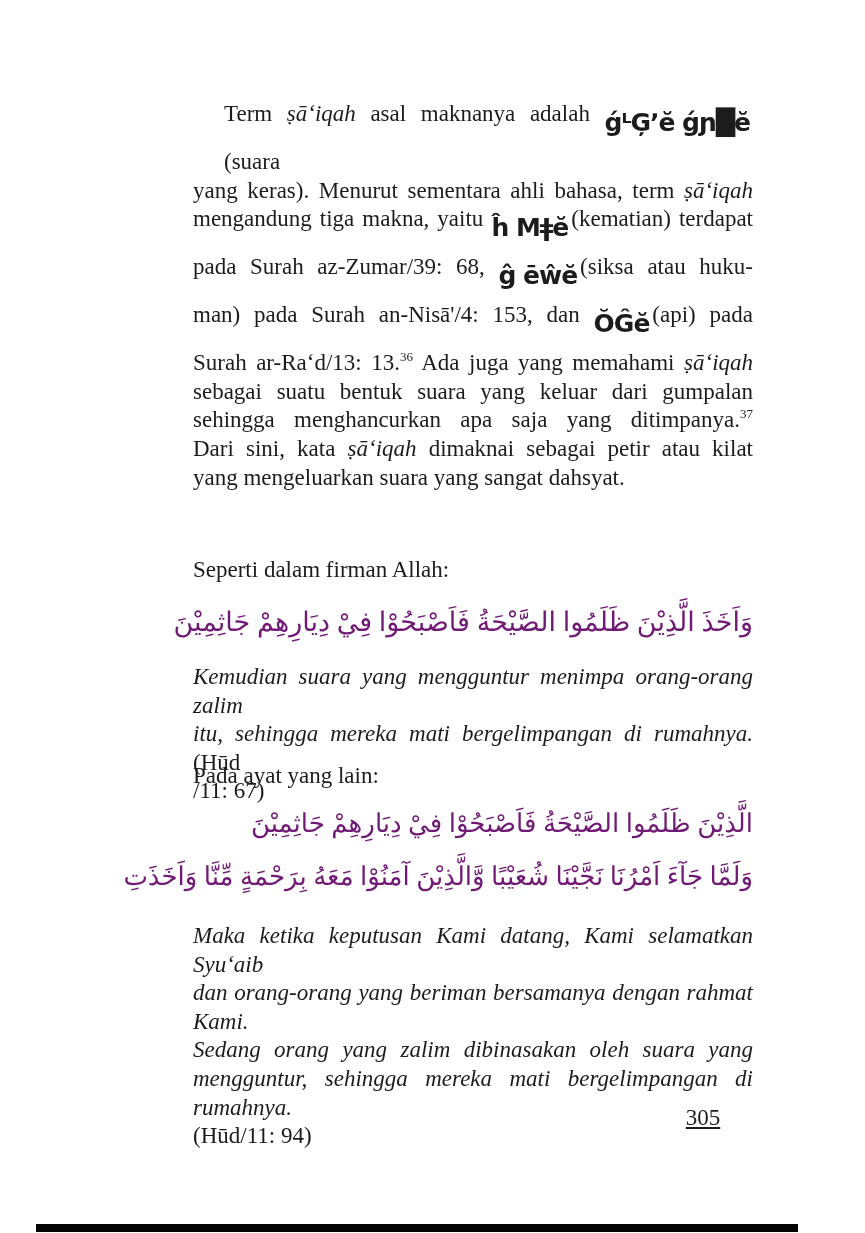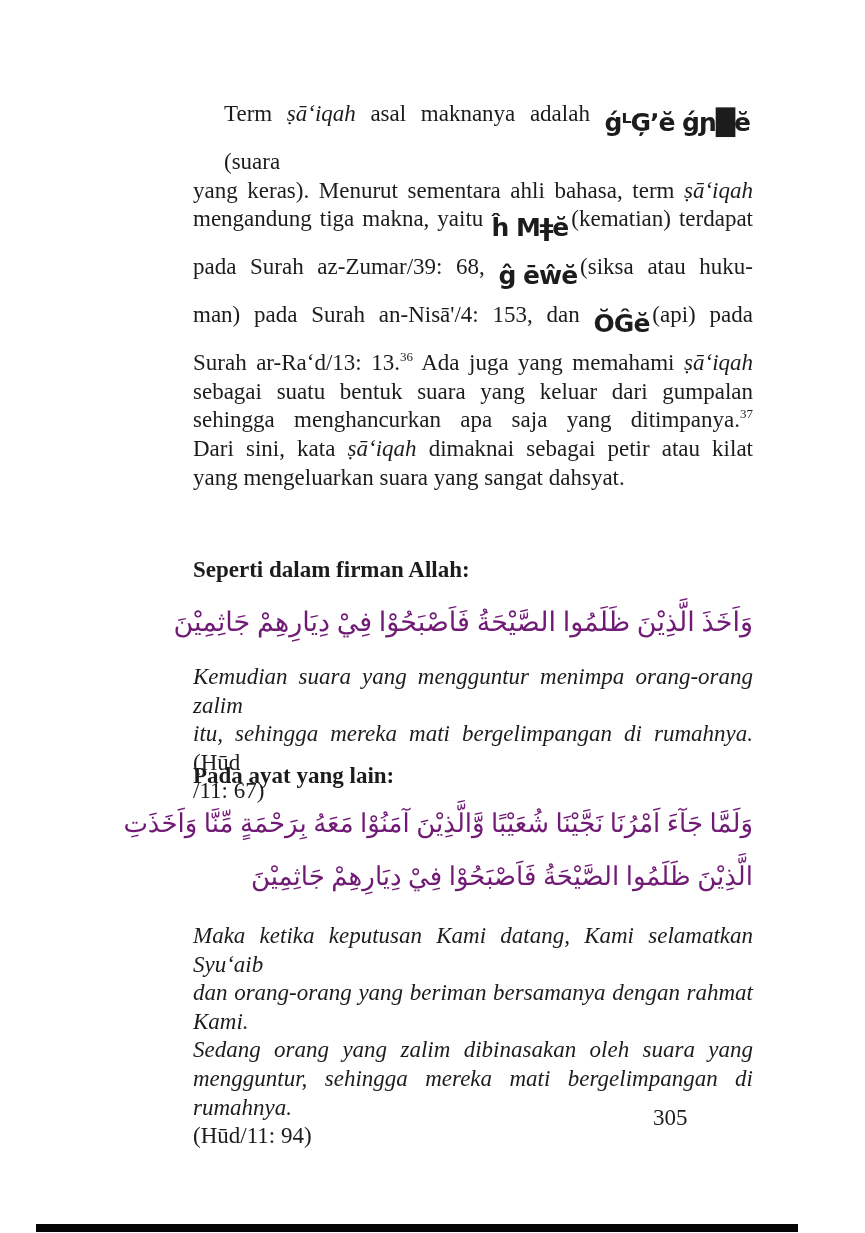--- a/index.html
+++ b/index.html
@@ -17,29 +17,29 @@
   sup{font-size:13px;line-height:0;vertical-align:super;letter-spacing:0;}
 
   .glyph{display:inline-block;font-family:"DejaVu Sans",sans-serif;font-weight:bold;
          font-size:25px;line-height:30px;height:40px;vertical-align:-10px;
          letter-spacing:-1px;margin-right:3px;white-space:nowrap;}
 
   .heading{font-size:24px;}
   .heading .num{display:inline-block;width:29px;}
   .heading .ttl{font-style:italic;}
 
-  .intro{font-size:23px;font-weight:bold;}
+  .intro{font-size:23px;}
 
   .arabic{direction:rtl;font-family:Liberation Serif, serif;color:#701a75;
           white-space:nowrap;}
   .arabic1{font-size:27px;text-align:center;line-height:52px;}
   .arabic2{font-size:26px;text-align:right;line-height:53px;}
 
   .footer-left{font-size:21px;font-style:italic;}
-  .footer-right{font-size:23px;text-align:left;}
+  .footer-right{font-size:23px;text-align:center;text-decoration:underline;}
 
   .scan-bar{position:absolute;background:#050505;}
 </style>
 </head>
 <body>
 
 <div class="page">
 
   <div class="block body-text indent-first" style="top:100px;left:193px;width:560px;">
       <div class="line jl"><span>Term </span><span class="it">ṣā‘iqah</span><span> asal maknanya adalah </span><span class="glyph">ǵᴸĢʼĕ ǵɲ█ĕ</span><span>(suara</span></div>
@@ -61,22 +61,22 @@
 
   <div class="block body-text" style="top:663px;left:193px;width:560px;">
       <div class="line jl"><span class="it">Kemudian suara yang mengguntur menimpa orang-orang zalim</span></div>
       <div class="line jl"><span class="it">itu, sehingga mereka mati bergelimpangan di rumahnya. </span><span>(Hūd</span></div>
       <div class="line"><span>/11: 67)</span></div>
     </div>
 
   <div class="block intro" style="top:763px;left:193px;width:560px;">Pada ayat yang lain:</div>
 
   <div class="block arabic arabic2" style="top:797px;left:163px;width:590px;">
+    <div>الَّذِيْنَ ظَلَمُوا الصَّيْحَةُ فَاَصْبَحُوْا فِيْ دِيَارِهِمْ جَاثِمِيْنَ</div>
     <div>وَلَمَّا جَآءَ اَمْرُنَا نَجَّيْنَا شُعَيْبًا وَّالَّذِيْنَ آمَنُوْا مَعَهُ بِرَحْمَةٍ مِّنَّا وَاَخَذَتِ</div>
-    <div>الَّذِيْنَ ظَلَمُوا الصَّيْحَةُ فَاَصْبَحُوْا فِيْ دِيَارِهِمْ جَاثِمِيْنَ</div>
   </div>
 
   <div class="block body-text" style="top:922px;left:193px;width:560px;">
       <div class="line jl"><span class="it">Maka ketika keputusan Kami datang, Kami selamatkan Syu‘aib</span></div>
       <div class="line jl"><span class="it">dan orang-orang yang beriman bersamanya dengan rahmat Kami.</span></div>
       <div class="line jl"><span class="it">Sedang orang yang zalim dibinasakan oleh suara yang</span></div>
       <div class="line jl"><span class="it">mengguntur, sehingga mereka mati bergelimpangan di rumahnya.</span></div>
       <div class="line"><span>(Hūd/11: 94)</span></div>
     </div>
 

